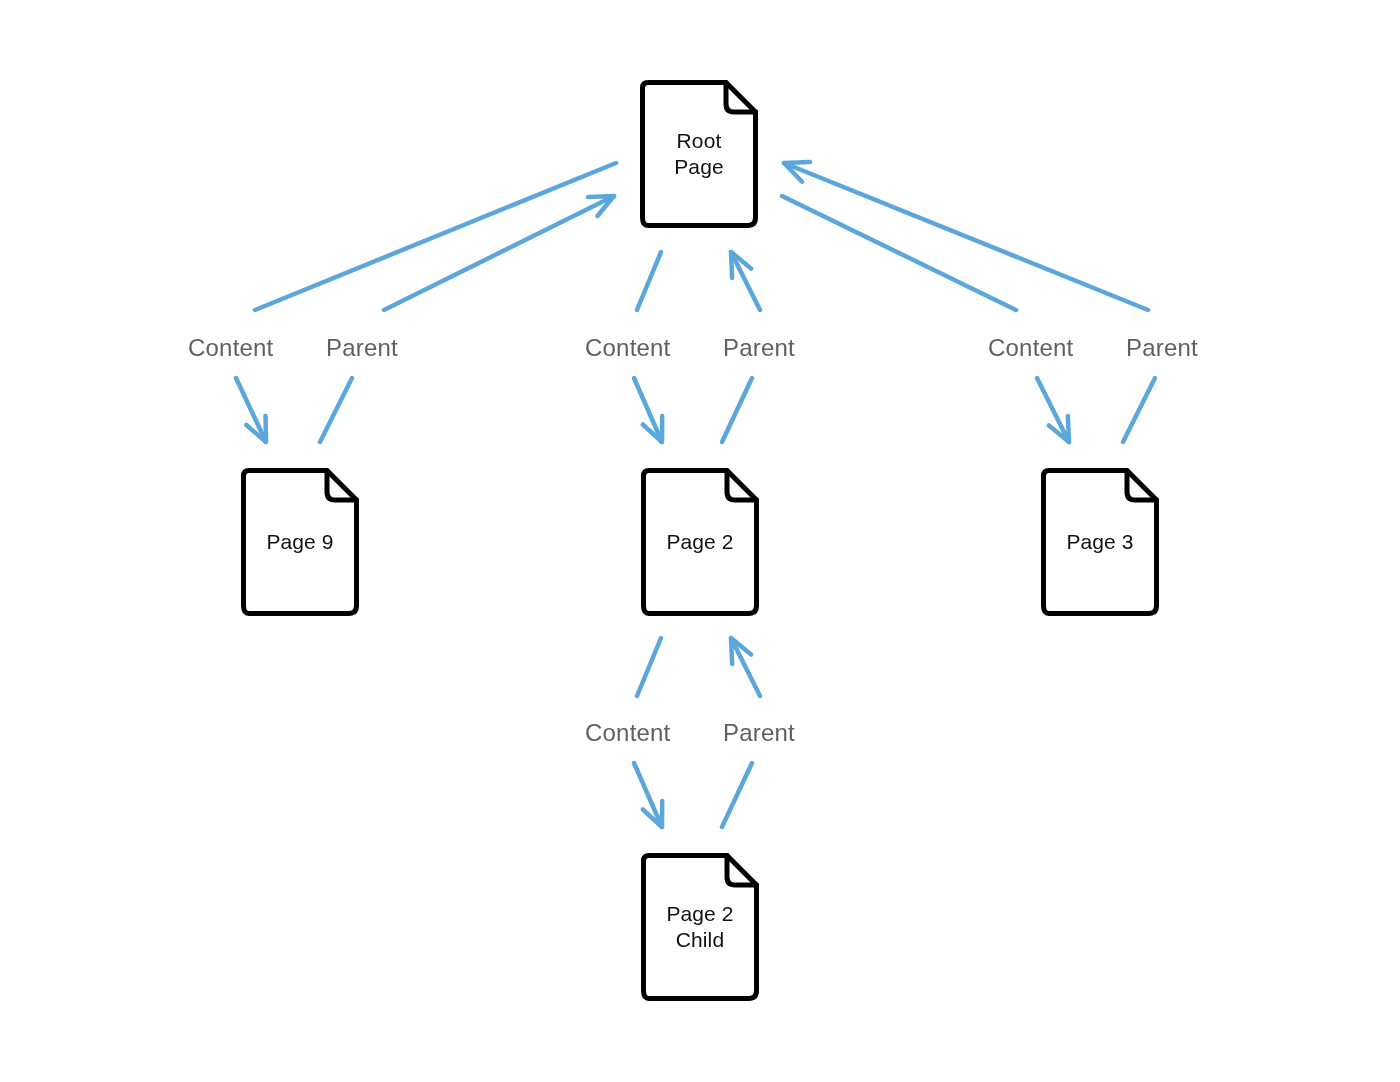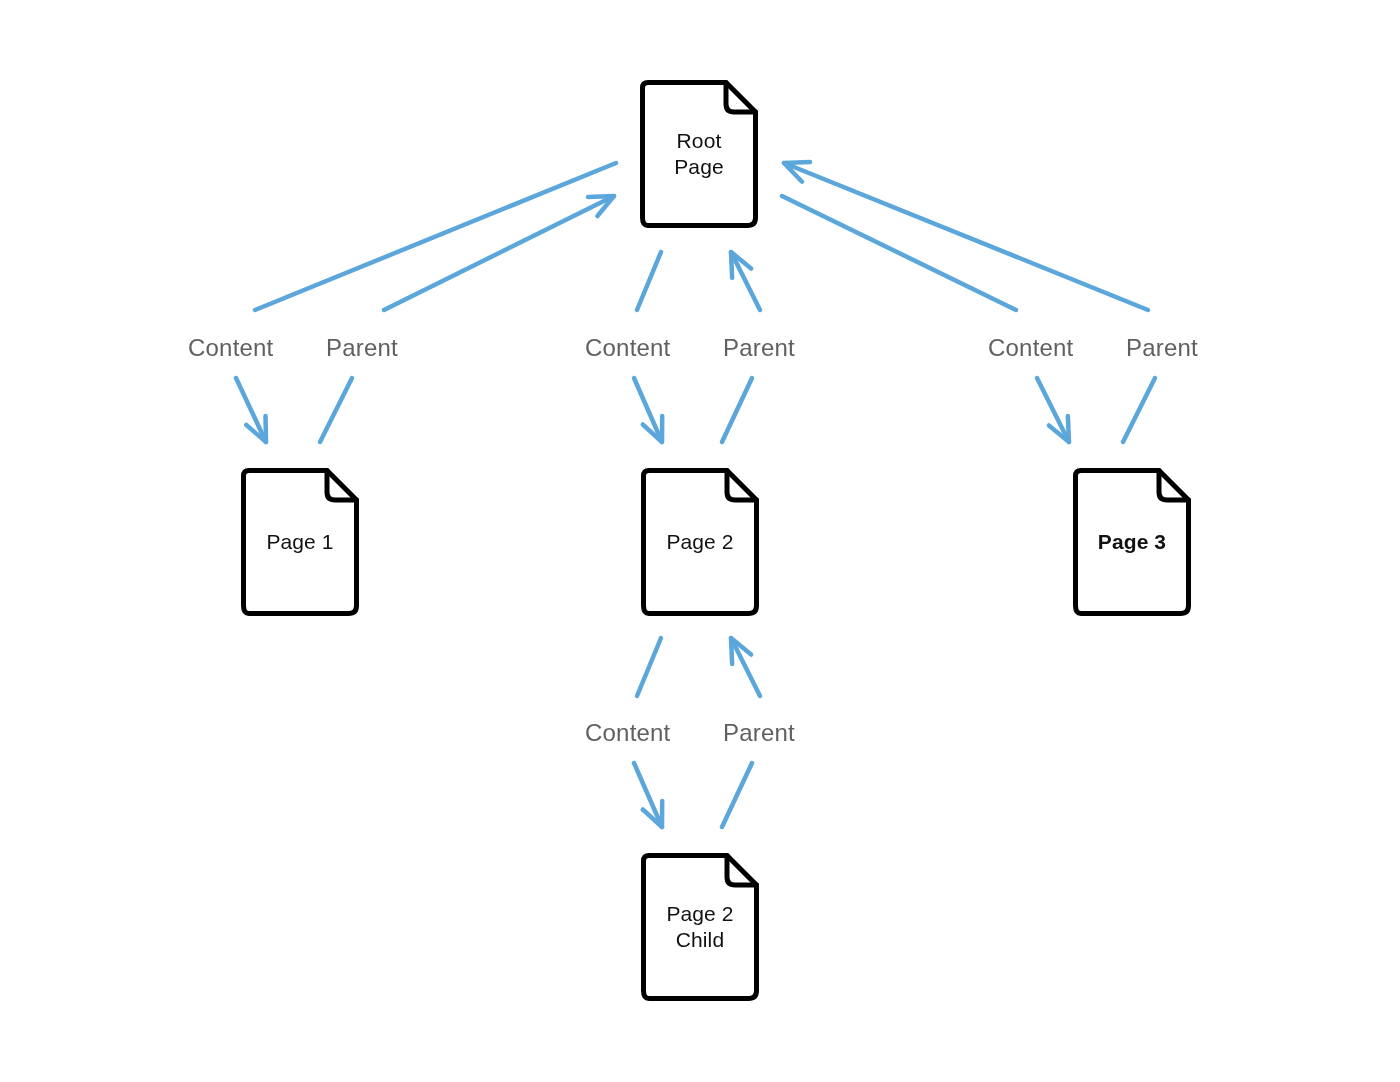--- a/index.html
+++ b/index.html
@@ -173,41 +173,41 @@
      Q 115.5 145.5 107.5 145.5
      L 8 145.5
      Q 2.5 145.5 2.5 137.5
      L 2.5 8
      Q 2.5 2.5 8 2.5 Z" fill="#ffffff" stroke="#000000" stroke-width="5" stroke-linejoin="round"></path>
           <path d="M 86 2.5
      L 86 24
      Q 86 32 94 32
      L 115.5 32" fill="none" stroke="#000000" stroke-width="5" stroke-linejoin="round" stroke-linecap="round"></path>
         </svg>
-        <div class="doc-label" style="color: rgb(17, 17, 17);">Page 1</div>
+        <div class="doc-label" style="color: rgb(17, 17, 17);">Page 9</div>
       </div>
       <div class="doc-node" style="left: 641px; top: 468px; width: 118px; height: 148px;">
         <svg viewBox="0 0 118 148">
           <path d="M 8 2.5
      L 86 2.5
      L 115.5 32
      L 115.5 137.5
      Q 115.5 145.5 107.5 145.5
      L 8 145.5
      Q 2.5 145.5 2.5 137.5
      L 2.5 8
      Q 2.5 2.5 8 2.5 Z" fill="#ffffff" stroke="#000000" stroke-width="5" stroke-linejoin="round"></path>
           <path d="M 86 2.5
      L 86 24
      Q 86 32 94 32
      L 115.5 32" fill="none" stroke="#000000" stroke-width="5" stroke-linejoin="round" stroke-linecap="round"></path>
         </svg>
         <div class="doc-label" style="color: rgb(17, 17, 17);">Page 2</div>
       </div>
-      <div class="doc-node" style="left: 1073px; top: 468px; width: 118px; height: 172px; font-weight: bold;">
+      <div class="doc-node" style="left: 1041px; top: 468px; width: 118px; height: 172px;">
         <svg viewBox="0 0 118 148">
           <path d="M 8 2.5
      L 86 2.5
      L 115.5 32
      L 115.5 137.5
      Q 115.5 145.5 107.5 145.5
      L 8 145.5
      Q 2.5 145.5 2.5 137.5
      L 2.5 8
      Q 2.5 2.5 8 2.5 Z" fill="#ffffff" stroke="#000000" stroke-width="5" stroke-linejoin="round"></path>

